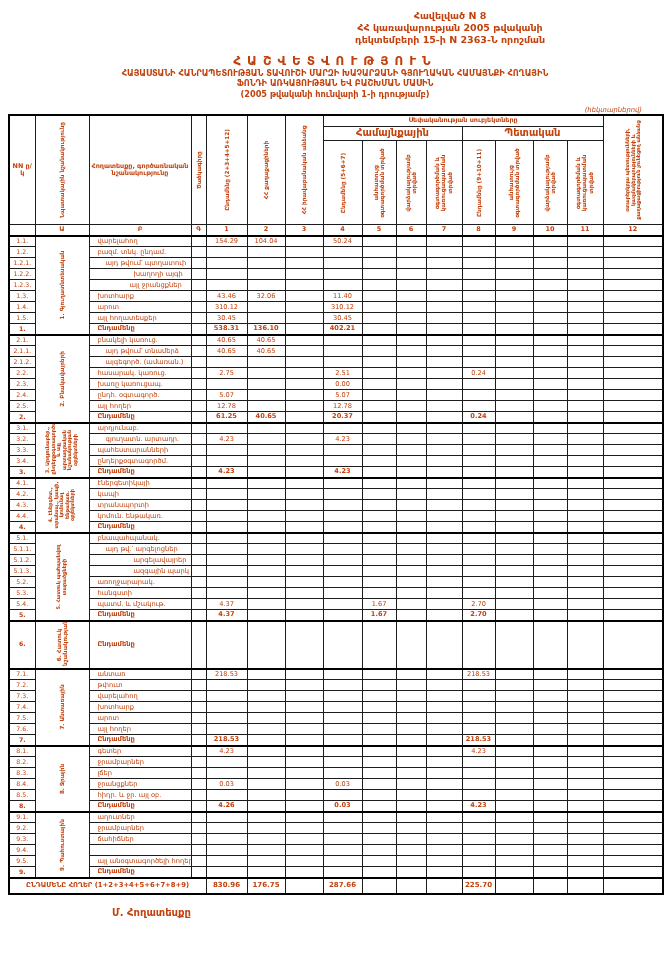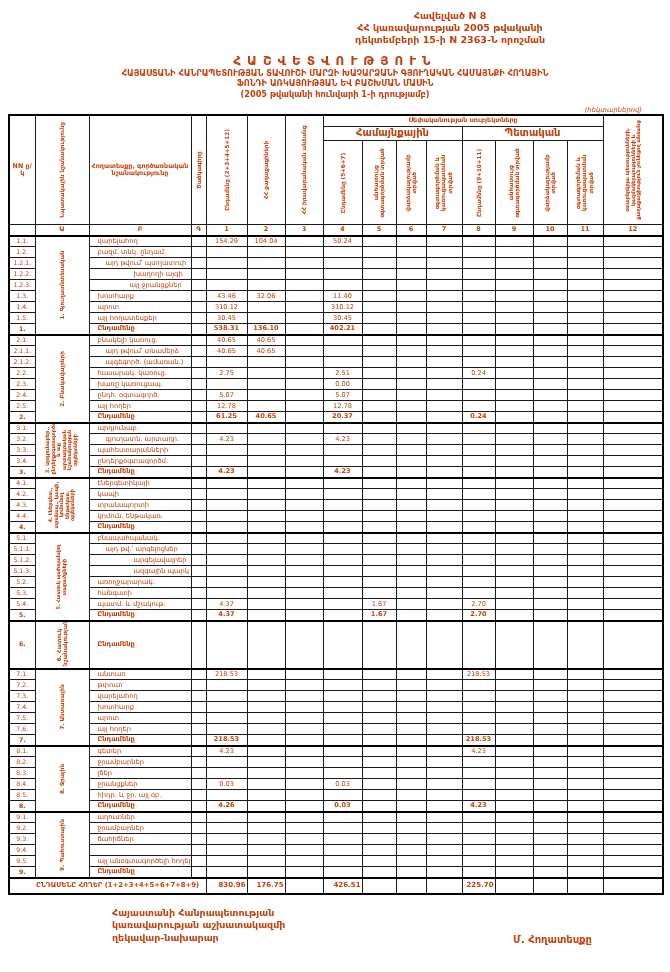--- a/index.html
+++ b/index.html
@@ -28,22 +28,22 @@
   .w104{width:102px;} .w80{width:78px;}
   .tiny{font-size:5px;}
   td.num{text-align:center;font-size:6.2px;}
   td.lbl{text-align:left;padding-left:8px;font-size:6.7px;}
   td.val{text-align:center;font-size:6.6px;}
   td.seccell .vt{font-weight:bold;}
   tr.total td{font-weight:bold;}
   tr.secstart td{border-top:2px solid #000;}
   tr.tall{height:48px;}
   td.ind1{padding-left:16px;} td.ind2{padding-left:44px;} td.ind3{padding-left:40px;}
-  tr.grand{height:16px;} tr.grand td{font-weight:bold;border-top:2px solid #000;font-size:7px;text-align:right;}
-  tr.grand td.glabel{text-align:left;padding-left:26px;font-size:6.8px;}
+  tr.grand{height:16px;} tr.grand td{font-weight:bold;border-top:2px solid #000;font-size:7px;}
+  tr.grand td.glabel{text-align:left;padding-left:16px;font-size:6.8px;}
   
   #signature{display:flex;justify-content:space-between;align-items:flex-end;
              margin:12px 78px 0 112px;}
   #sig-left{font-size:9.5px;font-weight:bold;line-height:1.35;}
   #sig-name{font-size:10px;font-weight:bold;}
 </style>
 </head>
 <body>
 
 <div id="page">
@@ -1113,35 +1113,30 @@
           <td class="val"></td>
           <td class="val"></td>
           <td class="val"></td>
           <td class="val"></td>
         </tr>
         <tr class="grand">
           <td class="glabel" colspan="4">ԸՆԴԱՄԵՆԸ ՀՈՂԵՐ (1+2+3+4+5+6+7+8+9)</td>
           <td class="val">830.96</td>
           <td class="val">176.75</td>
           <td class="val"></td>
-          <td class="val">426.51</td>
+          <td class="val">287.66</td>
           <td class="val"></td>
           <td class="val"></td>
           <td class="val"></td>
           <td class="val">225.70</td>
           <td class="val"></td>
           <td class="val"></td>
           <td class="val"></td>
           <td class="val"></td>
         </tr>
       </tbody>
   </table>
 
   <div id="signature">
-    <div id="sig-left">
-      <div>Հայաստանի Հանրապետության</div>
-      <div>կառավարության աշխատակազմի</div>
-      <div>ղեկավար-նախարար</div>
-    </div>
     <div id="sig-name">Մ. Հողատեսքը</div>
   </div>
 
 </div>
 
 </body></html>

